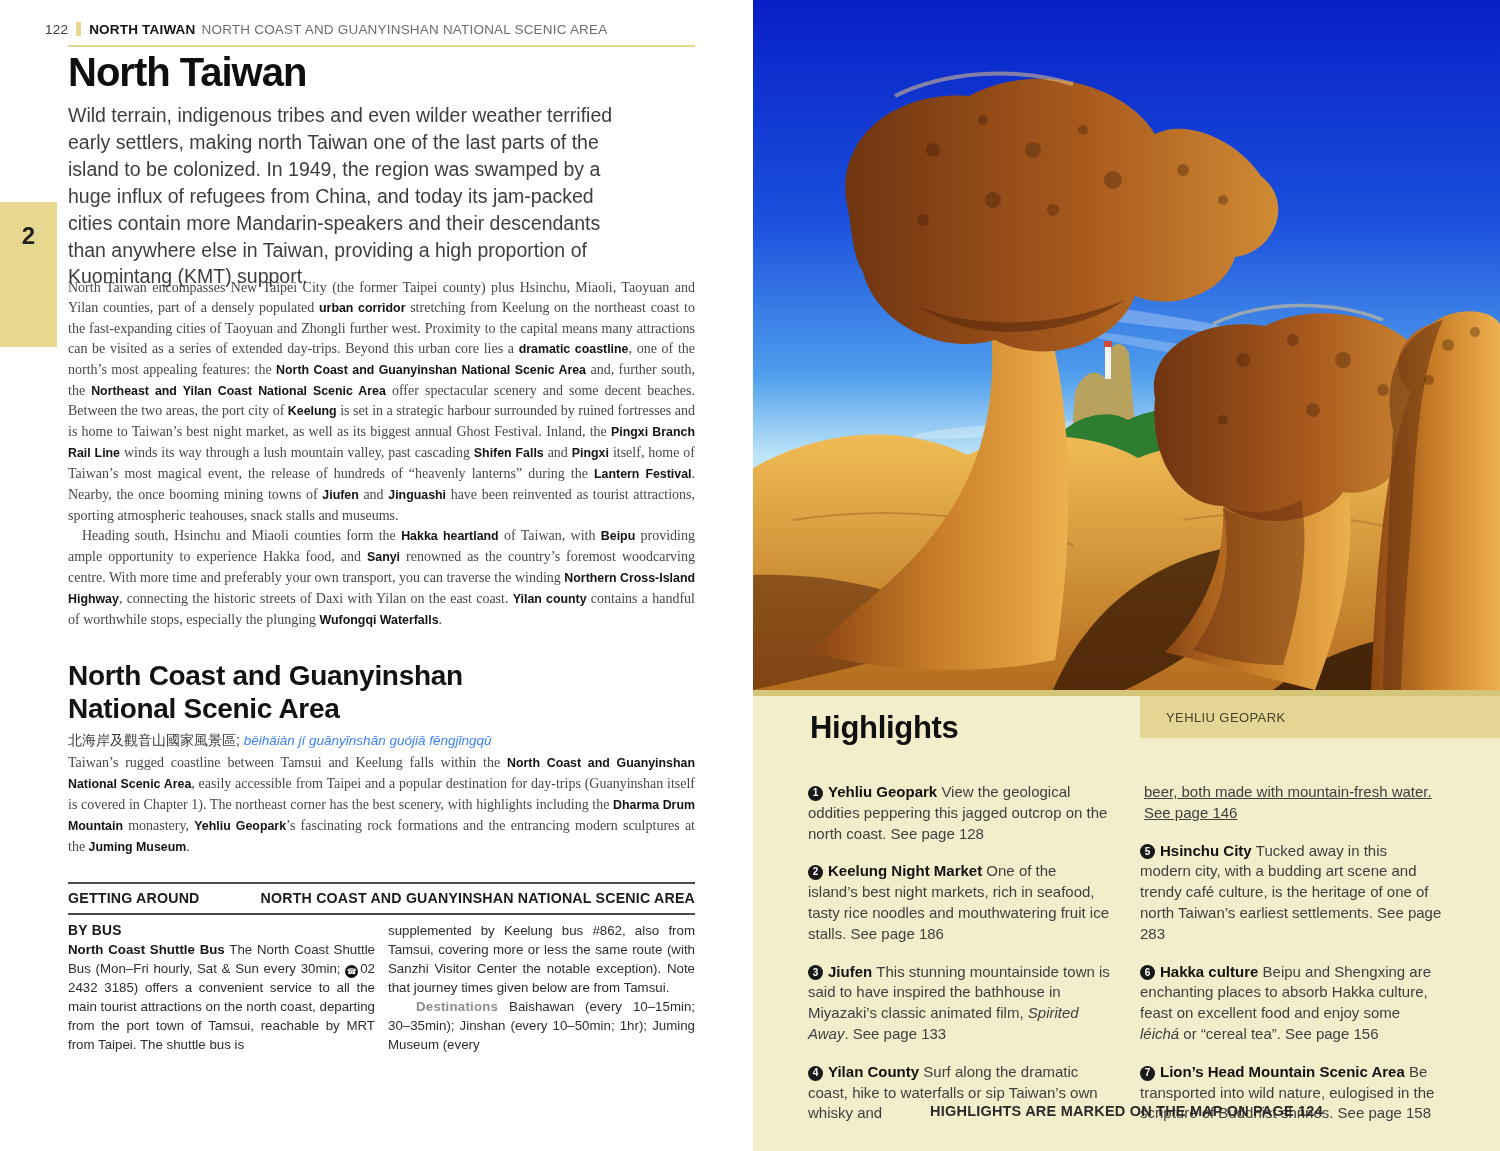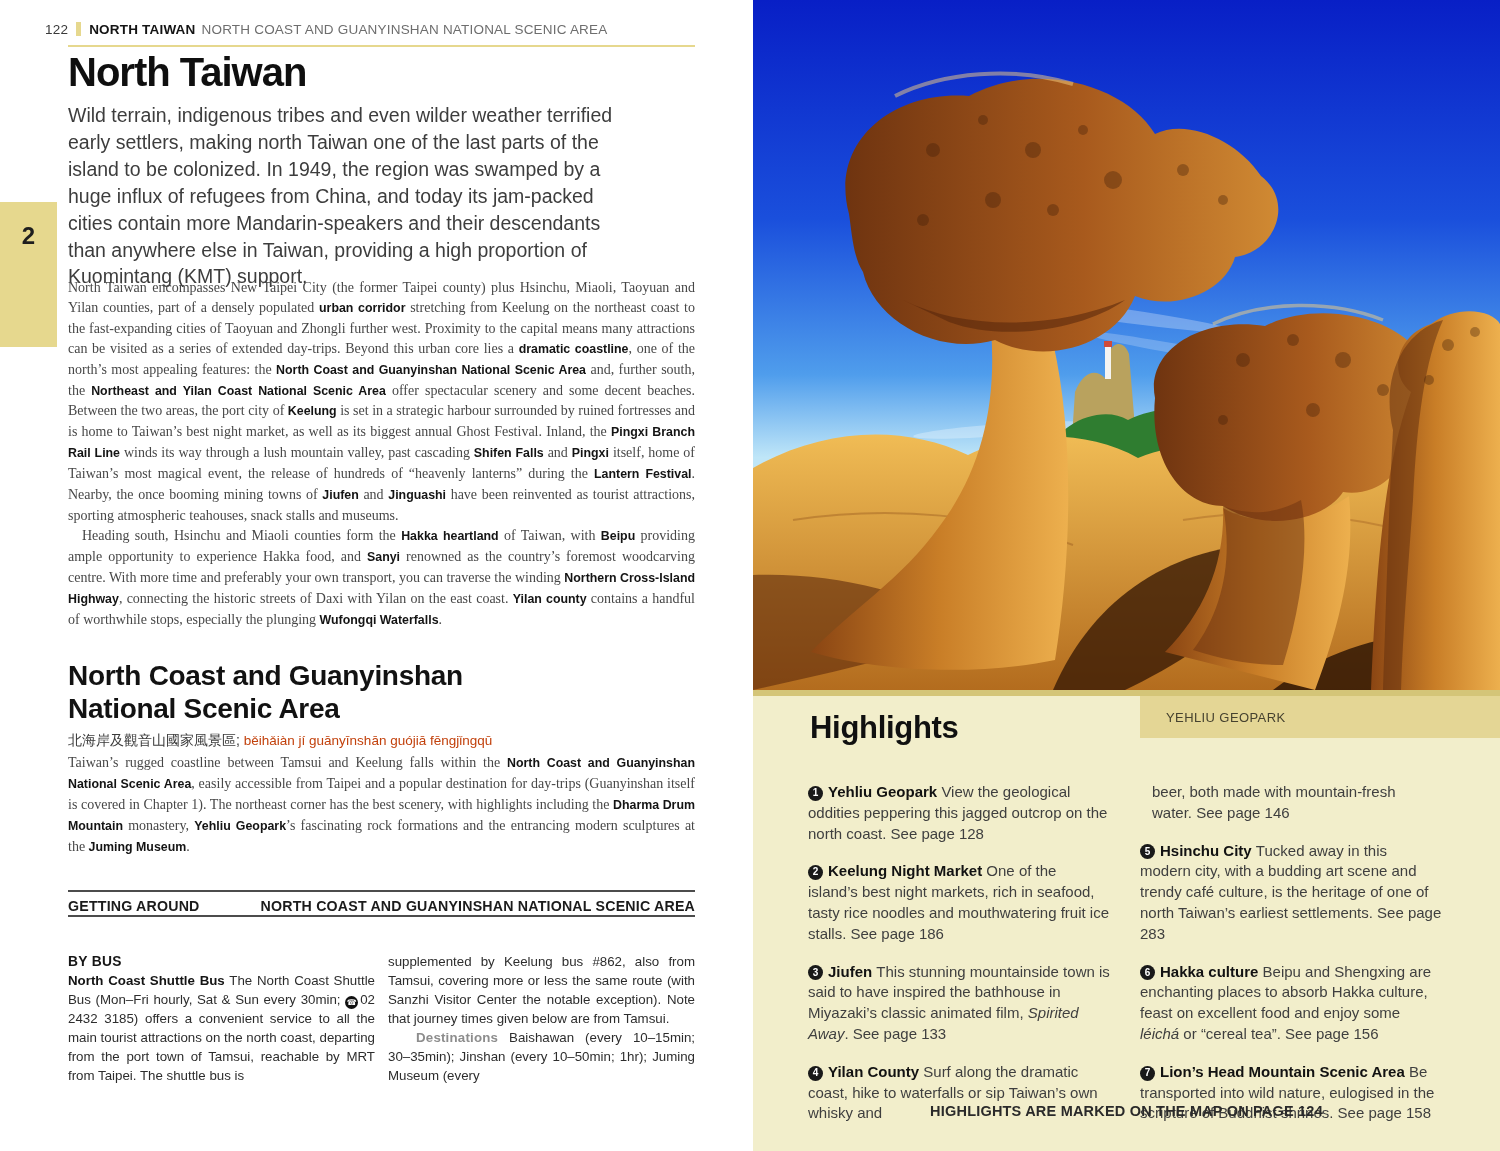--- a/index.html
+++ b/index.html
@@ -26,39 +26,39 @@
   .page-title{position:absolute;top:50px;left:68px;margin:0;font-size:40px;font-weight:800;letter-spacing:-1px;color:#0f0f0f;}
   .standfirst{position:absolute;top:102px;left:68px;width:572px;margin:0;font-size:19.5px;line-height:26.9px;color:#3d3d3d;}
   .flow{position:absolute;top:278px;left:68px;width:627px;}
   p.body{margin:0;font-family:"Liberation Serif",serif;font-size:14px;line-height:19.9px;color:#474747;text-align:justify;}
   p.body.indent{text-indent:14px;}
   .kb{font-family:"Liberation Sans",sans-serif;font-weight:700;font-size:.885em;color:#141414;}
   .cols .kb{font-size:1em;}
   .it{font-style:italic;}
   .section-heading{margin:30px 0 7px;width:460px;font-size:28px;line-height:1.16;font-weight:800;letter-spacing:-.3px;color:#121212;}
   .cn-line{margin:0 0 3px;font-size:14px;color:#3a3a3a;}
-  .pinyin{font-size:13.5px;color:#c2410c;margin-top:28px;}
-  .ga-bar{margin-top:32px;border-top:2px solid #4c4c4c;border-bottom:2px solid #4c4c4c;padding:6px 0 1px;display:flex;justify-content:space-between;font-size:14.2px;font-weight:700;color:#1b1b1b;letter-spacing:.2px;}
-  .cols{display:flex;gap:13px;margin-top:35px;}
+  .pinyin{font-style:italic;font-size:13.5px;color:#3b82f6;margin-top:28px;}
+  .ga-bar{margin-top:24px;border-top:2px solid #4c4c4c;border-bottom:2px solid #4c4c4c;padding:6px 0 7px;display:flex;justify-content:space-between;font-size:14.2px;font-weight:700;color:#1b1b1b;letter-spacing:.2px;}
+  .cols{display:flex;gap:13px;margin-top:6px;}
   .col{width:307px;font-size:13.3px;line-height:19px;color:#2d2d2d;text-align:justify;}
   .bybus{margin:0 0 3px;font-weight:700;font-size:13.8px;letter-spacing:.3px;color:#161616;}
   .col p{margin:0;}
   .dest{color:#8d8d8d;font-weight:700;letter-spacing:.2px;padding-left:28px;}
   .tel{display:inline-flex;width:13px;height:13px;border-radius:50%;background:#111;color:#fff;font-size:8px;line-height:13px;align-items:center;justify-content:center;margin-right:2px;vertical-align:-1px;}
   
   .right-page{position:absolute;left:753px;top:0;width:747px;height:1151px;}
   .photo{position:absolute;left:0;top:0;width:747px;height:690px;overflow:hidden;}
   .photo svg{display:block;width:100%;height:100%;}
   .hl-panel{position:absolute;left:0;top:690px;width:747px;height:461px;background:var(--cream);border-top:6px solid var(--strip-tan);}
   .caption-bar{position:absolute;top:0;right:0;width:360px;height:42px;background:var(--caption-tan);display:flex;align-items:center;padding-left:26px;font-size:13px;letter-spacing:.4px;color:#46422f;}
   .hl-title{position:absolute;top:14px;left:57px;margin:0;font-size:31px;font-weight:800;letter-spacing:-.3px;color:#101010;}
   .hl-cols{position:absolute;top:86px;left:55px;display:flex;gap:30px;}
   .hl-col{width:302px;font-size:15px;line-height:20.8px;color:#3f3f3f;}
   .hl-item{margin-bottom:17px;}
-  .hl-cont{margin:0 12px 17px;}
+  .hl-cont{margin:0 4px 17px;text-decoration:underline;}
   .hl-name{font-weight:700;color:#121212;}
   .hl-num{display:inline-flex;width:15px;height:15px;border-radius:50%;background:#191919;color:#fff;font-size:10px;font-weight:700;align-items:center;justify-content:center;margin-right:5px;vertical-align:1px;}
   .hl-footer{position:absolute;bottom:32px;left:0;width:100%;margin:0;text-align:center;font-size:14.5px;font-weight:700;letter-spacing:.2px;color:#2a2a2a;}
 </style>
 </head>
 <body>
 
 <div class="left-page">
 
   <div class="pg-header">

